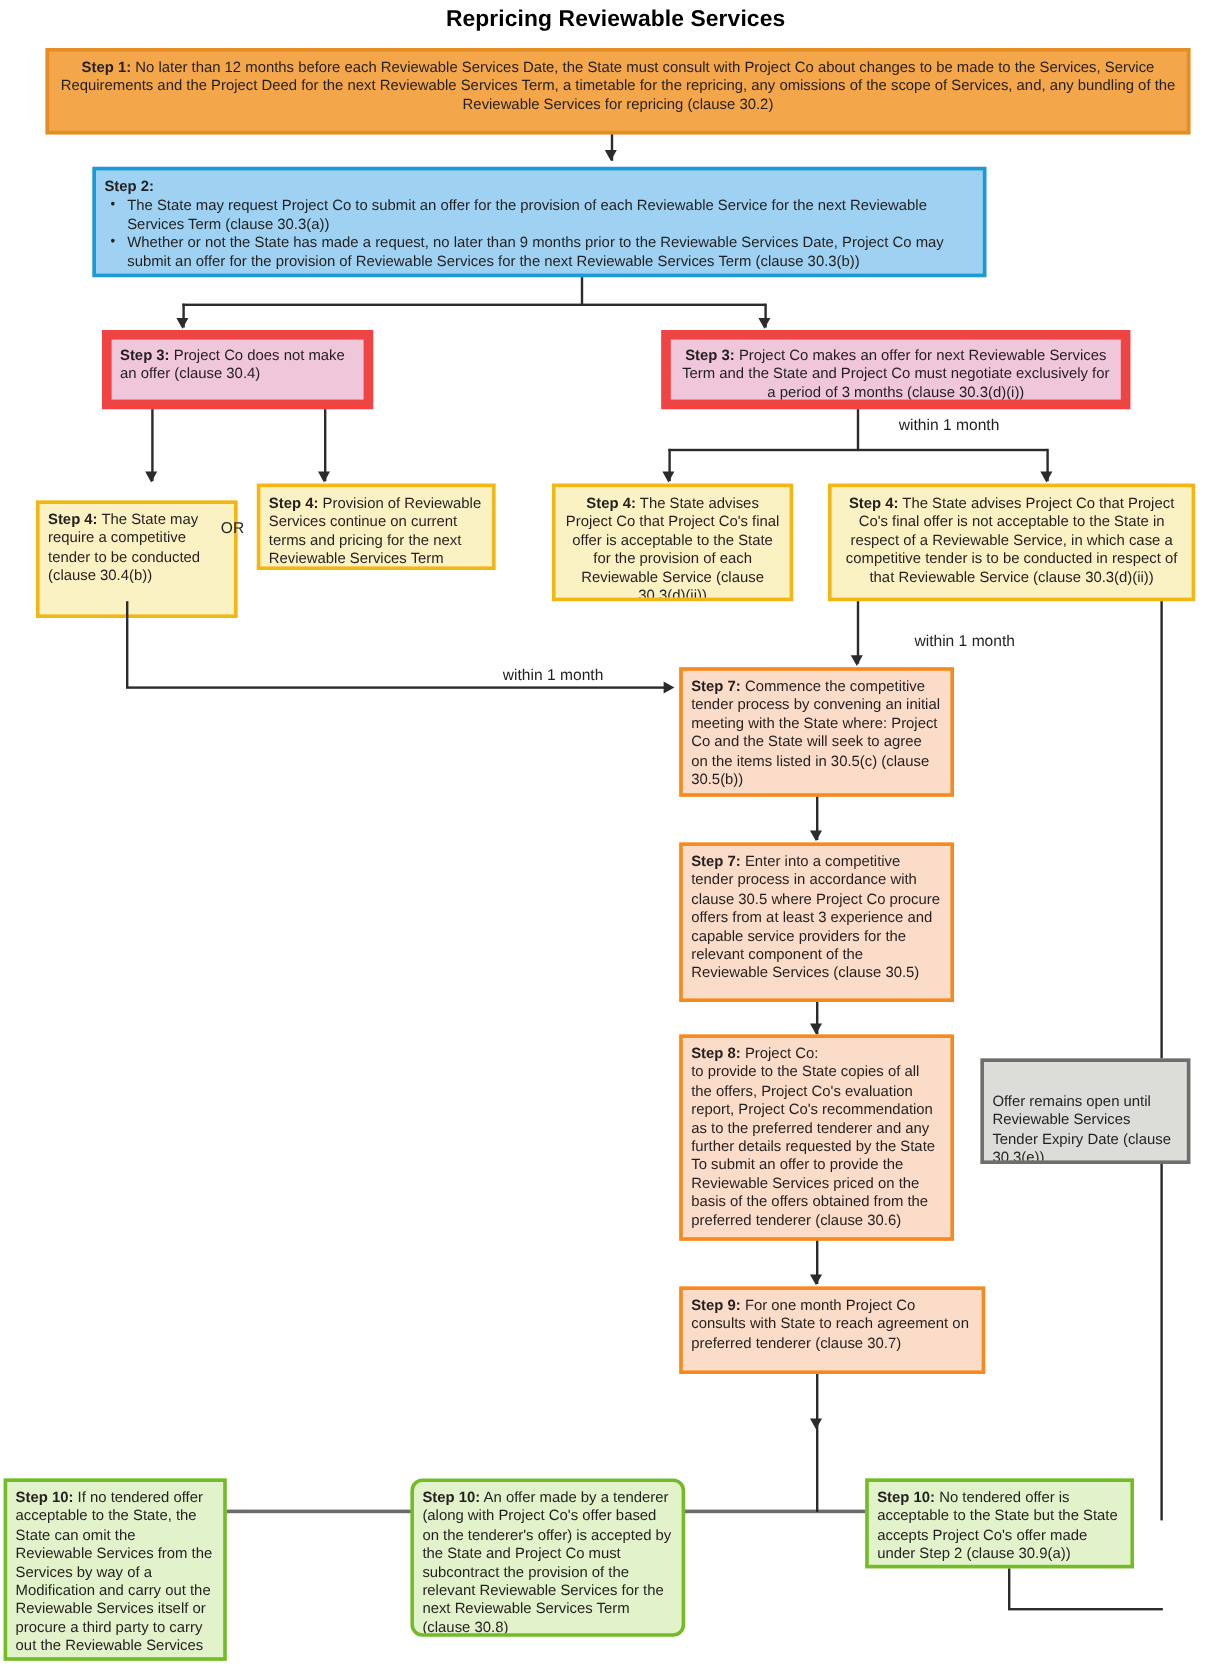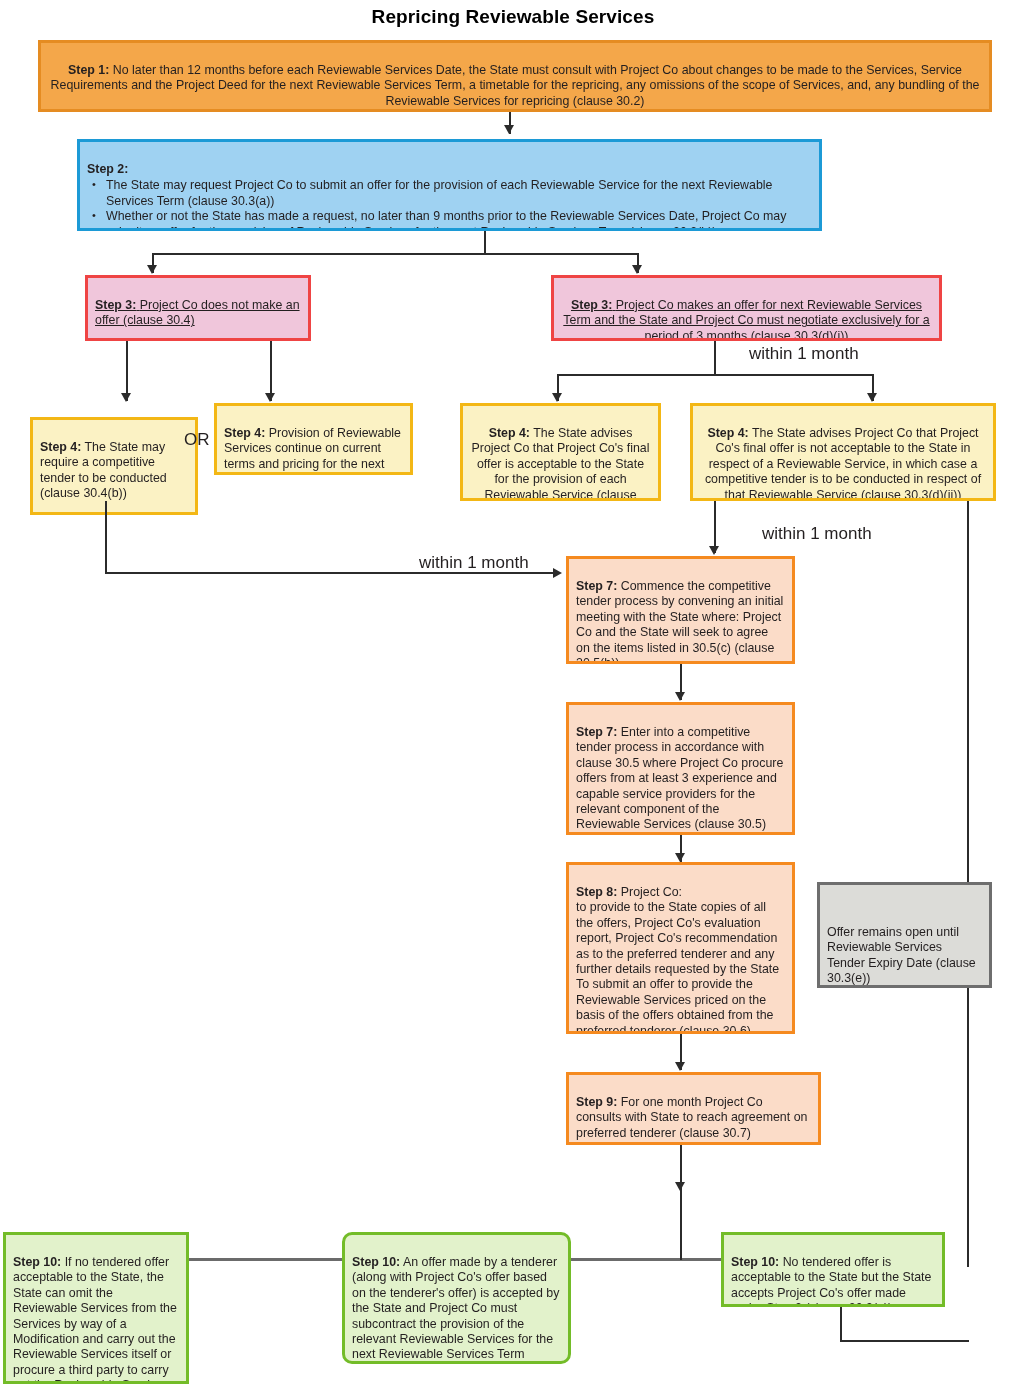--- a/index.html
+++ b/index.html
@@ -33,36 +33,34 @@
   .box {
     position: absolute;
     box-sizing: border-box;
     font-size: 12.4px;
     line-height: 15.4px;
     color: #231f20;
     overflow: hidden;
   }
   .box .pad {
     padding: 6px 7px 4px 7px;
-    margin-top: 14px;
   }
   .b-step1 {
     background: #F4A74A;
     border: 3px solid #E58C22;
     text-align: center;
   }
   .b-step2 {
     background: #9FD2F2;
     border: 3px solid #1C9AD6;
     text-align: left;
   }
   .b-step3 {
     background: #F0C6DB;
-    border: 3px solid #ef4444;
-    text-decoration: underline;
+    border: 8px solid #ef4444;
   }
   .b-step4 {
     background: #FBF2C4;
     border: 3px solid #F3B715;
   }
   .b-step7 {
     background: #FBDCC8;
     border: 3px solid #F58A1F;
   }
   .b-grey {
@@ -91,21 +89,21 @@
     content: "\2022";
     position: absolute;
     left: -14px;
     top: -1px;
     font-size: 11px;
   }
   .s2head { font-weight: bold; }
 
   .lbl {
     position: absolute;
-    font-size: 17px;
+    font-size: 13px;
     line-height: 14px;
     color: #231f20;
     white-space: nowrap;
   }
   .conn {
     position: absolute;
     background: #2b2b2b;
   }
   .conn.grey { background: #6b6b6b; }
   .vline { width: 1.6px; }
@@ -271,21 +269,21 @@
   <div class="conn vline" style="left:680px; top:1034px; height:36px;"></div>
   <div class="arrow-d" style="left:675px; top:1062px;"></div>
 
   <div class="box b-step7" style="left:566px; top:1072px; width:255px; height:73px;">
     <div class="pad lft">
       <b>Step 9:</b>
       <span>For one month Project Co consults with State to reach agreement on preferred tenderer (clause 30.7)</span>
     </div>
   </div>
 
-  <div class="box b-grey" style="left:817px; top:882px; width:175px; height:106px;">
+  <div class="box b-grey" style="left:817px; top:882px; width:175px; height:88px;">
     <div class="pad lft" style="padding-top:26px;">
       <span>Offer remains open until Reviewable Services Tender Expiry Date (clause 30.3(e))</span>
     </div>
   </div>
 
   <div class="conn vline" style="left:680px; top:1145px; height:45px;"></div>
   <div class="arrow-d" style="left:675px; top:1182px;"></div>
   <div class="conn grey hline" style="left:95px; top:1258px; width:747px; height:3px;"></div>
   <div class="conn vline" style="left:680px; top:1190px; height:70px;"></div>
 

